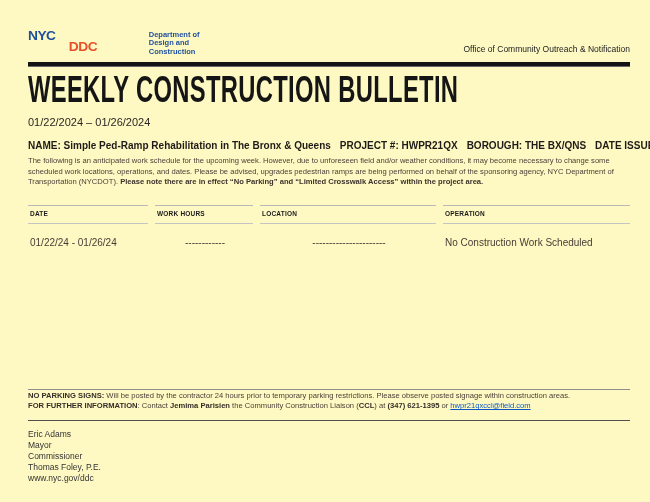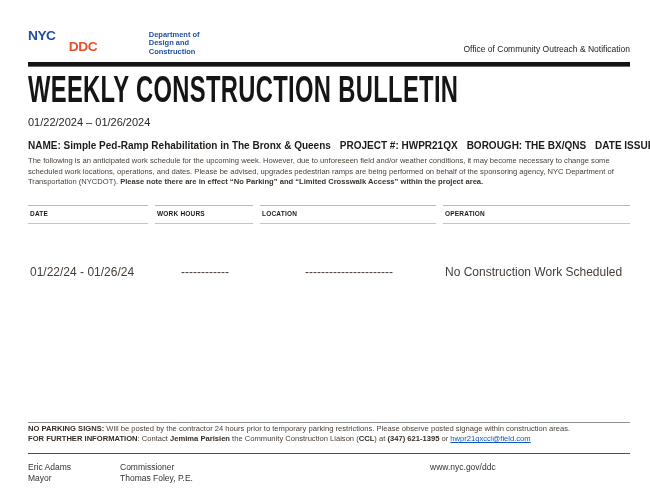--- a/index.html
+++ b/index.html
@@ -1,19 +1,19 @@
 <!DOCTYPE html>
 <html><head>
 <meta charset="utf-8">
 <style>
   * { margin: 0; padding: 0; box-sizing: border-box; }
   html, body { background: #e9e9e9; }
   .page {
     width: 650px; height: 502px;
-    background: #ffffff;
+    background: #fef9c3;
     font-family: "Liberation Sans", sans-serif;
     display: flex; flex-direction: column;
     padding: 22px 20px 18px 28px;
     position: relative;
     color: #1a1a1a;
   }
   
   .header { display: flex; justify-content: space-between; align-items: flex-end; height: 34px; }
   .logo { display: flex; align-items: flex-start; gap: 5px; }
   .logo-mark { font-weight: 800; font-size: 13.5px; line-height: 11px; letter-spacing: -0.5px; transform: scaleX(1.02); transform-origin: left top; }
@@ -28,30 +28,30 @@
   
   .date-range { margin-top: 5px; font-size: 11px; color: #2b2622; }
   .name-line { margin-top: 12px; font-size: 10px; font-weight: 700; color: #1f1b18; white-space: nowrap; }
   .name-line .seg { margin-right: 9px; }
   
   .intro { margin-top: 5px; font-size: 7.6px; line-height: 10.5px; color: #4a4038; width: 602px; }
   .intro .bold { font-weight: 700; color: #3c332c; }
   
   .table { margin-top: 17px; display: grid; grid-template-columns: 120px 98px 176px 1fr; column-gap: 7px; width: 602px; }
   .th { border-top: 1px solid #b8b8b8; border-bottom: 1px solid #c4c4c4; padding: 4px 0 6px 2px; font-size: 6.5px; font-weight: 700; color: #1a1a1a; letter-spacing: 0.2px; }
-  .td { padding: 13px 0 0 2px; font-size: 12px; color: #463d35; margin-top: 28px; }
+  .td { padding: 13px 0 0 2px; font-size: 10px; color: #463d35; }
   .center { text-align: center; }
   .spacer { flex: 1; }
   
   .notes { border-top: 1px solid #8f8f8f; padding-top: 1px; font-size: 7.6px; line-height: 10.6px; color: #4a4038; width: 602px; }
   .notes b { color: #352d27; }
   .email-link { color: #0b57c2; text-decoration: underline; cursor: pointer; }
   
   .sig-rule { border-top: 1px solid #4f4f4f; margin-top: 8px; }
-  .sig { display: flex; padding-top: 8px; font-size: 8.5px; line-height: 11px; color: #333; }
+  .sig { display: flex; padding-top: 8px; font-size: 8.5px; line-height: 11px; color: #333; flex-direction: column; }
   .sig-col1 { width: 92px; }
   .sig-col2 { width: 310px; }
   .sig-col3 { flex: 1; }
 </style>
 </head>
 <body>
 
 <div class="page">
 
   <div class="header">

